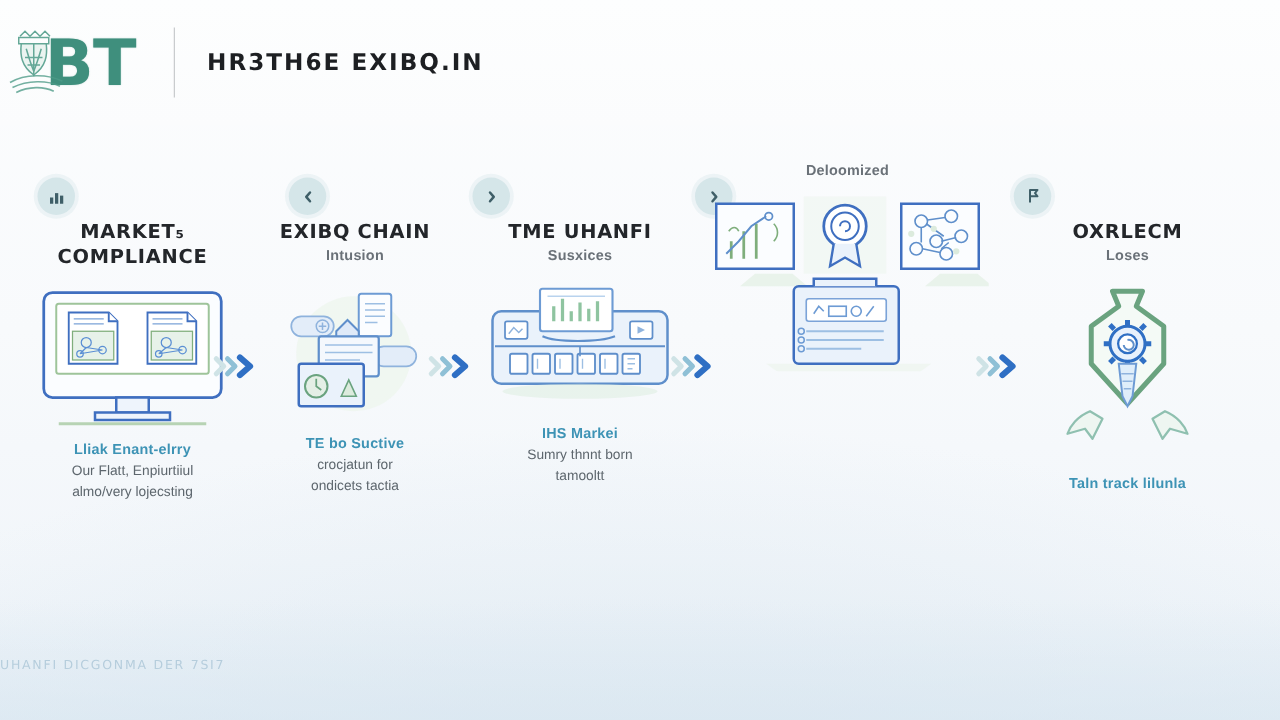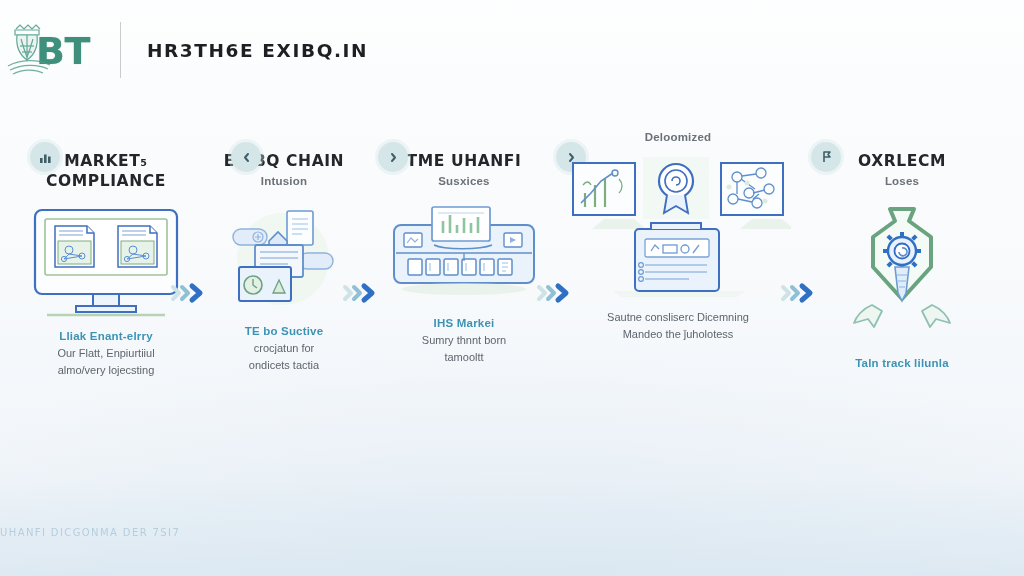--- a/index.html
+++ b/index.html
@@ -47,21 +47,21 @@
   }
   .crest {
     width: 58px; height: 62px;
     position: relative;
     flex: 0 0 auto;
     opacity: .92;
   }
   .brand-letters {
     font-family: "DejaVu Sans", sans-serif;
     font-weight: 700;
-    font-size: 38px;
+    font-size: 51px;
     letter-spacing: -0.5px;
     color: #3f8f7d;
     margin-left: -26px;
     margin-top: 2px;
     text-shadow: 0 0 1px rgba(63,143,125,.5);
   }
   .divider {
     width: 1px; height: 56px;
     background: #c9ccce;
     margin: 0 26px 0 30px;
@@ -103,21 +103,21 @@
   }
   .badge svg { display:block; }
 
   .s-title {
     font-family: "DejaVu Sans", sans-serif;
     font-weight: 700;
     font-size: 15.5px;
     letter-spacing: .6px;
     color: #23262a;
     line-height: 1.28;
-    margin-top: 24px;
+    margin-top: 48px;
     white-space: pre-line;
   }
   .s-sub {
     font-size: 11.5px;
     color: #6a7178;
     margin-top: 3px;
     letter-spacing: .2px;
     font-weight: bold;
   }
 
@@ -424,22 +424,20 @@
             <g fill="none" stroke="#6d9bd4" stroke-width="1.2">
                 <circle cx="14" cy="40" r="2.4"></circle>
                 <circle cx="14" cy="47" r="2.4"></circle>
                 <circle cx="14" cy="54" r="2.4"></circle>
               </g>
           </g>
         </svg>
       </div>
 
       <div class="body-head"></div>
-      <div class="body-text" style="margin-top:10px;">Sautne consliserc Dicemning
-Mandeo the ǰuholotess</div>
     </div>
 
     <div class="chev" style="left:778px;">
       <svg width="44" height="30" viewBox="0 0 44 30">
         <g fill="none" stroke-width="4" stroke-linecap="round" stroke-linejoin="round">
           <path d="M5 9 l6 6 -6 6" stroke="#cfe3e6"></path>
           <path d="M14 9 l6 6 -6 6" stroke="#8fc0d6"></path>
           <path d="M24 8 l8 7 -8 7" stroke="#2f6fc4" stroke-width="5"></path>
         </g>
       </svg>

